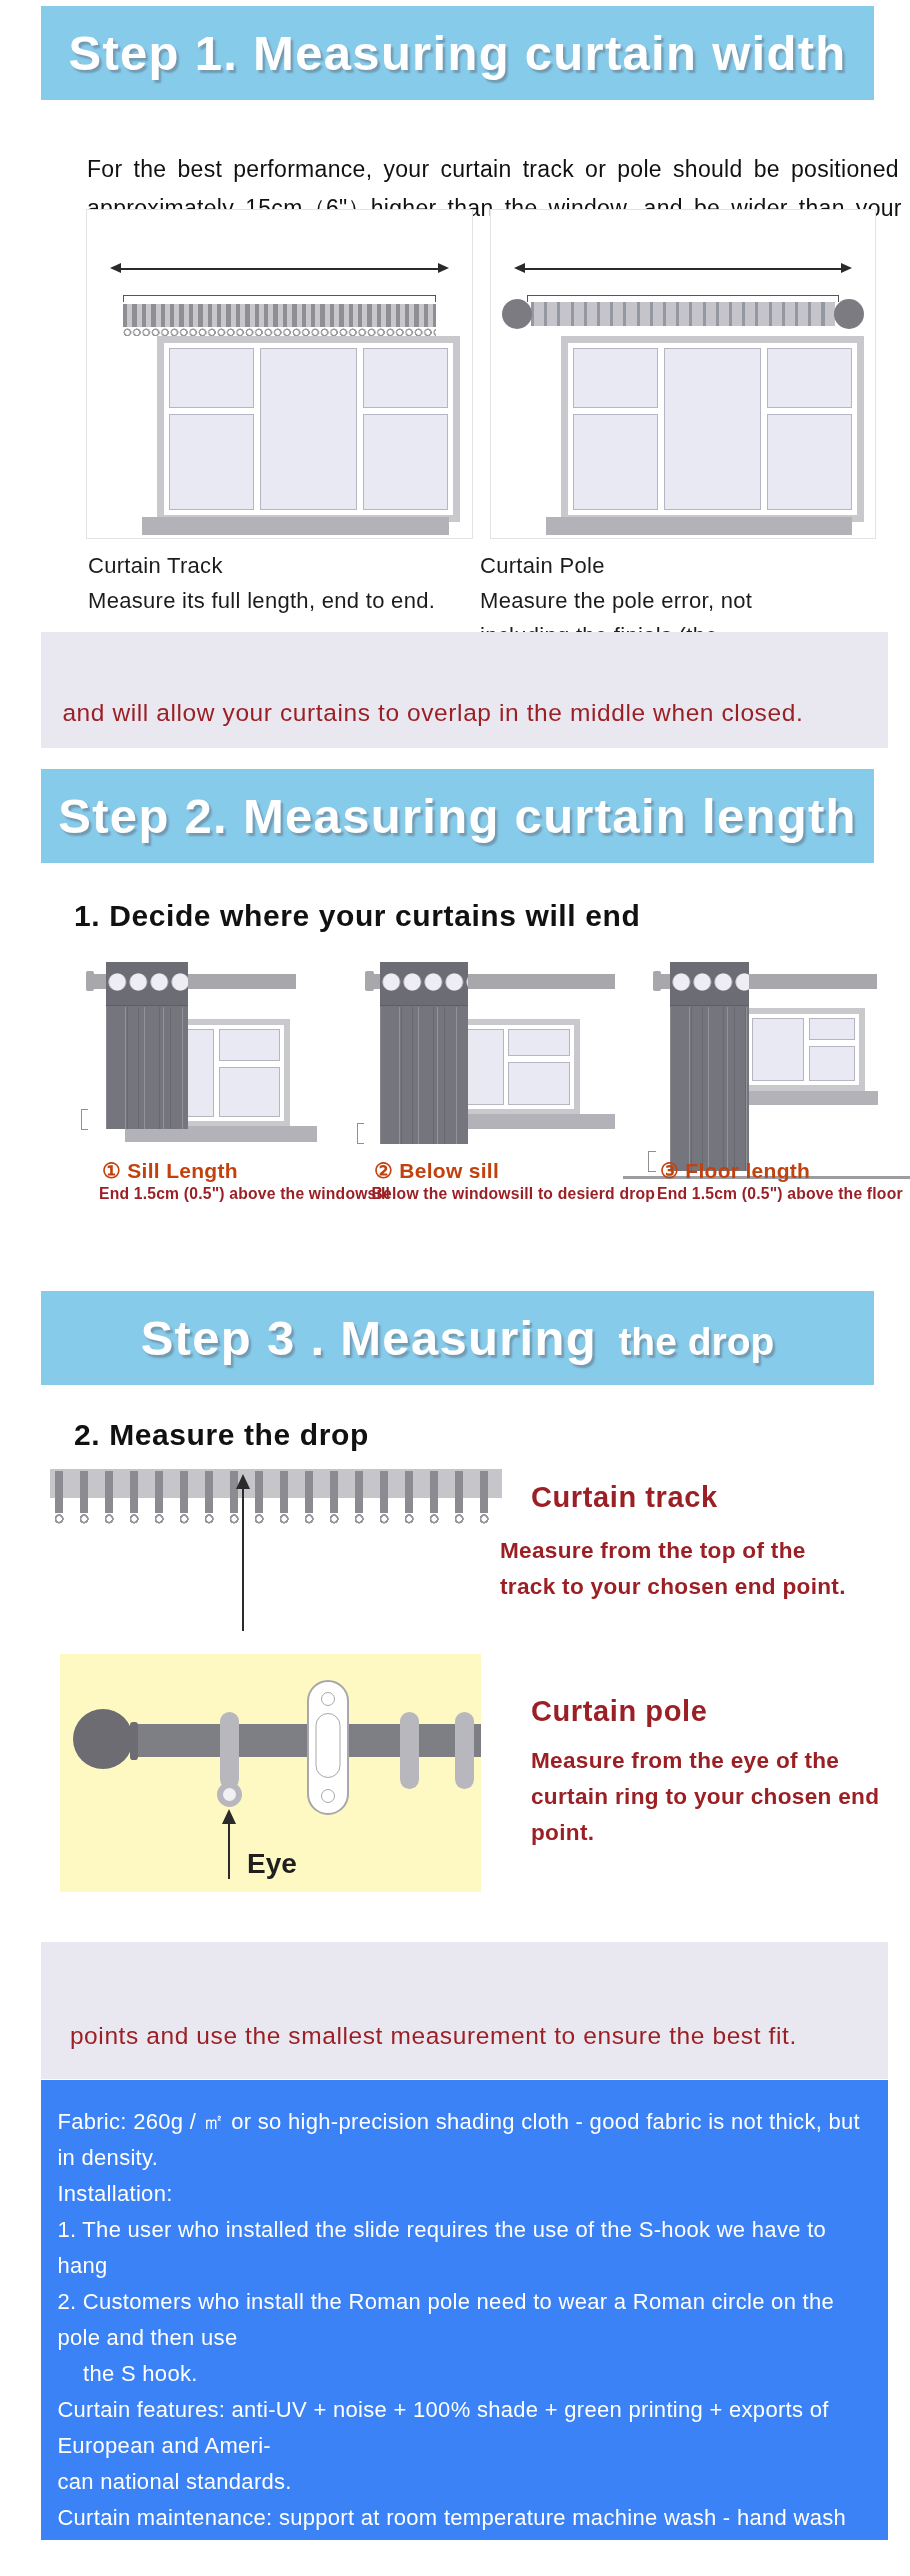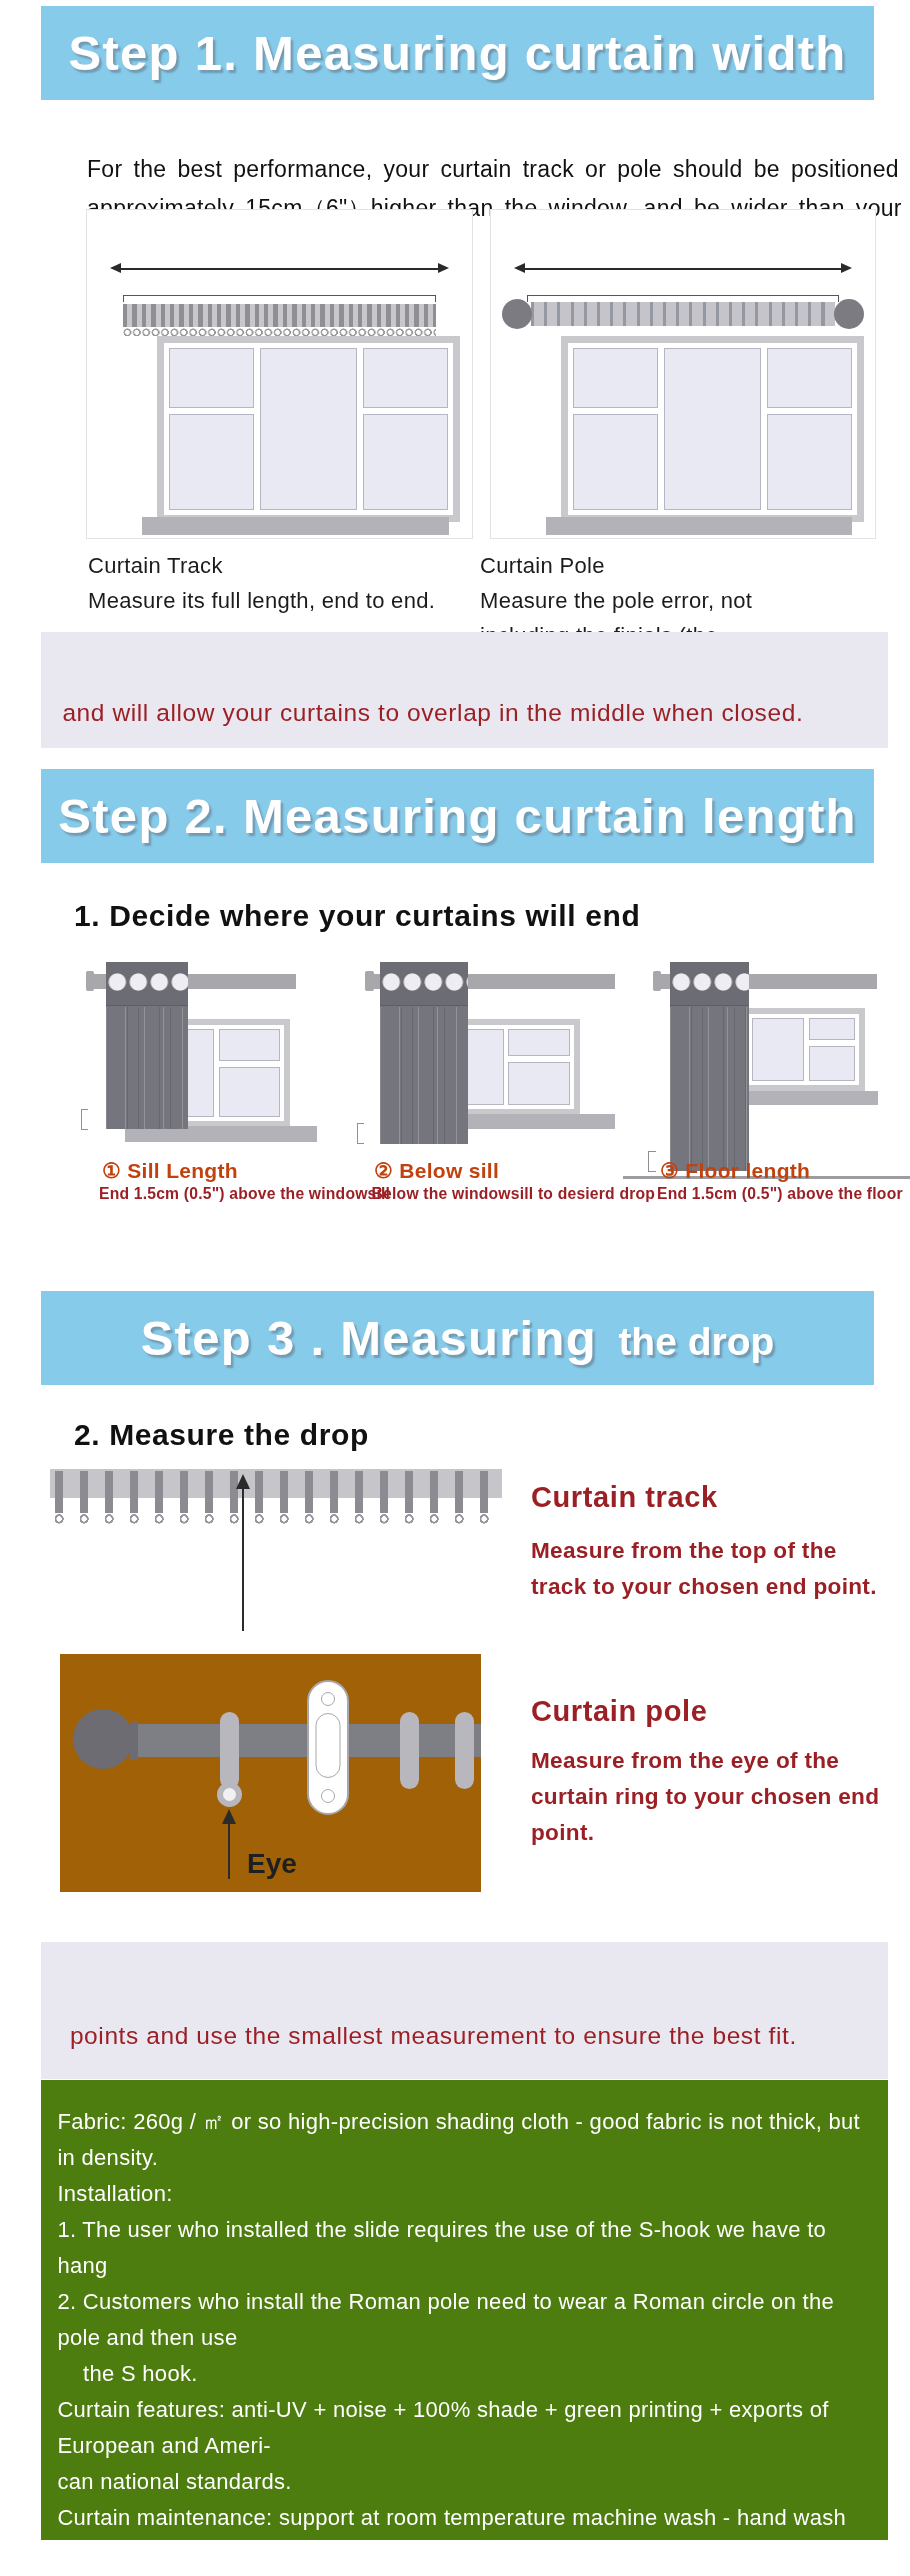--- a/index.html
+++ b/index.html
@@ -75,37 +75,37 @@
   .track3 .bar{position:absolute;left:0;right:0;top:3.8px;height:29px;background:#c5c5ca;}
   .track3 .hooks{position:absolute;left:5px;right:5px;top:6.3px;height:42px;
         background:repeating-linear-gradient(90deg,#8b8b91 0 8.2px,transparent 8.2px 25px);}
   .track3 .dots{position:absolute;left:5px;right:5px;top:48px;height:12.6px;
         background-image:radial-gradient(circle at 4.1px 5.7px,transparent 2.5px,#96969b 2.8px 4.4px,transparent 4.7px);
         background-size:25px 12.6px;}
   .varrow{position:absolute;width:15px;}
   .varrow .head{position:absolute;left:0;top:0;border-left:7px solid transparent;border-right:7px solid transparent;
         border-bottom:15px solid #2b2b2b;}
   .varrow .shaft{position:absolute;left:6.3px;top:12.6px;bottom:0;width:1.9px;background:#2b2b2b;}
-  .polebox{position:absolute;left:60px;top:1654px;width:421px;height:238px;background:#a16207;overflow:hidden;}
+  .polebox{position:absolute;left:60px;top:1654px;width:421px;height:238px;background:#fef9c3;overflow:hidden;}
   .polebox .ball{position:absolute;left:12.6px;top:55px;width:60px;height:60px;border-radius:50%;background:#6c6c72;}
   .polebox .collar{position:absolute;left:70px;top:68px;width:8.2px;height:38px;border-radius:3.1px;background:#6c6c72;}
   .polebox .rod{position:absolute;left:78px;right:0;top:70px;height:33px;background:#7e7e85;}
   .pring{position:absolute;top:58px;width:19px;height:77px;border-radius:9.4px;background:#b7b7bd;}
   .wallbracket{position:absolute;left:247px;top:26.4px;width:42px;height:135px;background:#fff;
         border:2.5px solid #a7a7ad;border-radius:21px;}
   .wallbracket .screw{position:absolute;left:50%;transform:translateX(-50%);width:14px;height:14px;
         border:1.9px solid #a7a7ad;border-radius:50%;background:#fff;}
   .wallbracket .cap{position:absolute;left:50%;transform:translateX(-50%);top:31px;width:25px;height:65px;
         border:1.9px solid #a7a7ad;border-radius:12.6px;background:#fff;}
   .eyering{position:absolute;left:157px;top:128px;width:25px;height:25px;border:6.3px solid #b7b7bd;
         border-radius:50%;background:#f1f1f4;}
   .eyelabel{position:absolute;left:187px;top:194px;font-size:28px;font-weight:bold;color:#1f1f1f;}
 
   
-  .footer{position:absolute;left:41px;top:2080px;width:847px;height:494px;background:#4d7c0f;
+  .footer{position:absolute;left:41px;top:2080px;width:847px;height:494px;background:#3b82f6;
         color:#ffffff;font-size:22px;letter-spacing:0.3px;padding:24px 12.6px 0 16.4px;}
   .footer .fline{line-height:36px;white-space:pre-wrap;}
 </style>
 </head>
 <body>
 
 <div id="page">
 
   <header class="band" style="top:6.3px;">
     <h1 class="band-title">Step 1. Measuring curtain width</h1>
@@ -266,21 +266,21 @@
     <div class="bar"></div>
     <div class="hooks"></div>
     <div class="dots"></div>
   </div>
   <div class="varrow" style="left:236px;top:1474px;height:157px;">
     <div class="head"></div>
     <div class="shaft"></div>
   </div>
 
   <div class="red-title" style="left:531px;top:1481px;">Curtain track</div>
-  <div class="red-text" style="left:531px;top:1533px;">
+  <div class="red-text" style="left:500px;top:1533px;">
     <span>Measure from the top of the</span><br>
     <span>track to your chosen end point.</span>
   </div>
 
   <div class="polebox">
     <div class="ball"></div>
     <div class="collar"></div>
     <div class="rod"></div>
     <div class="pring" style="left:160px;"></div>
     <div class="wallbracket">

